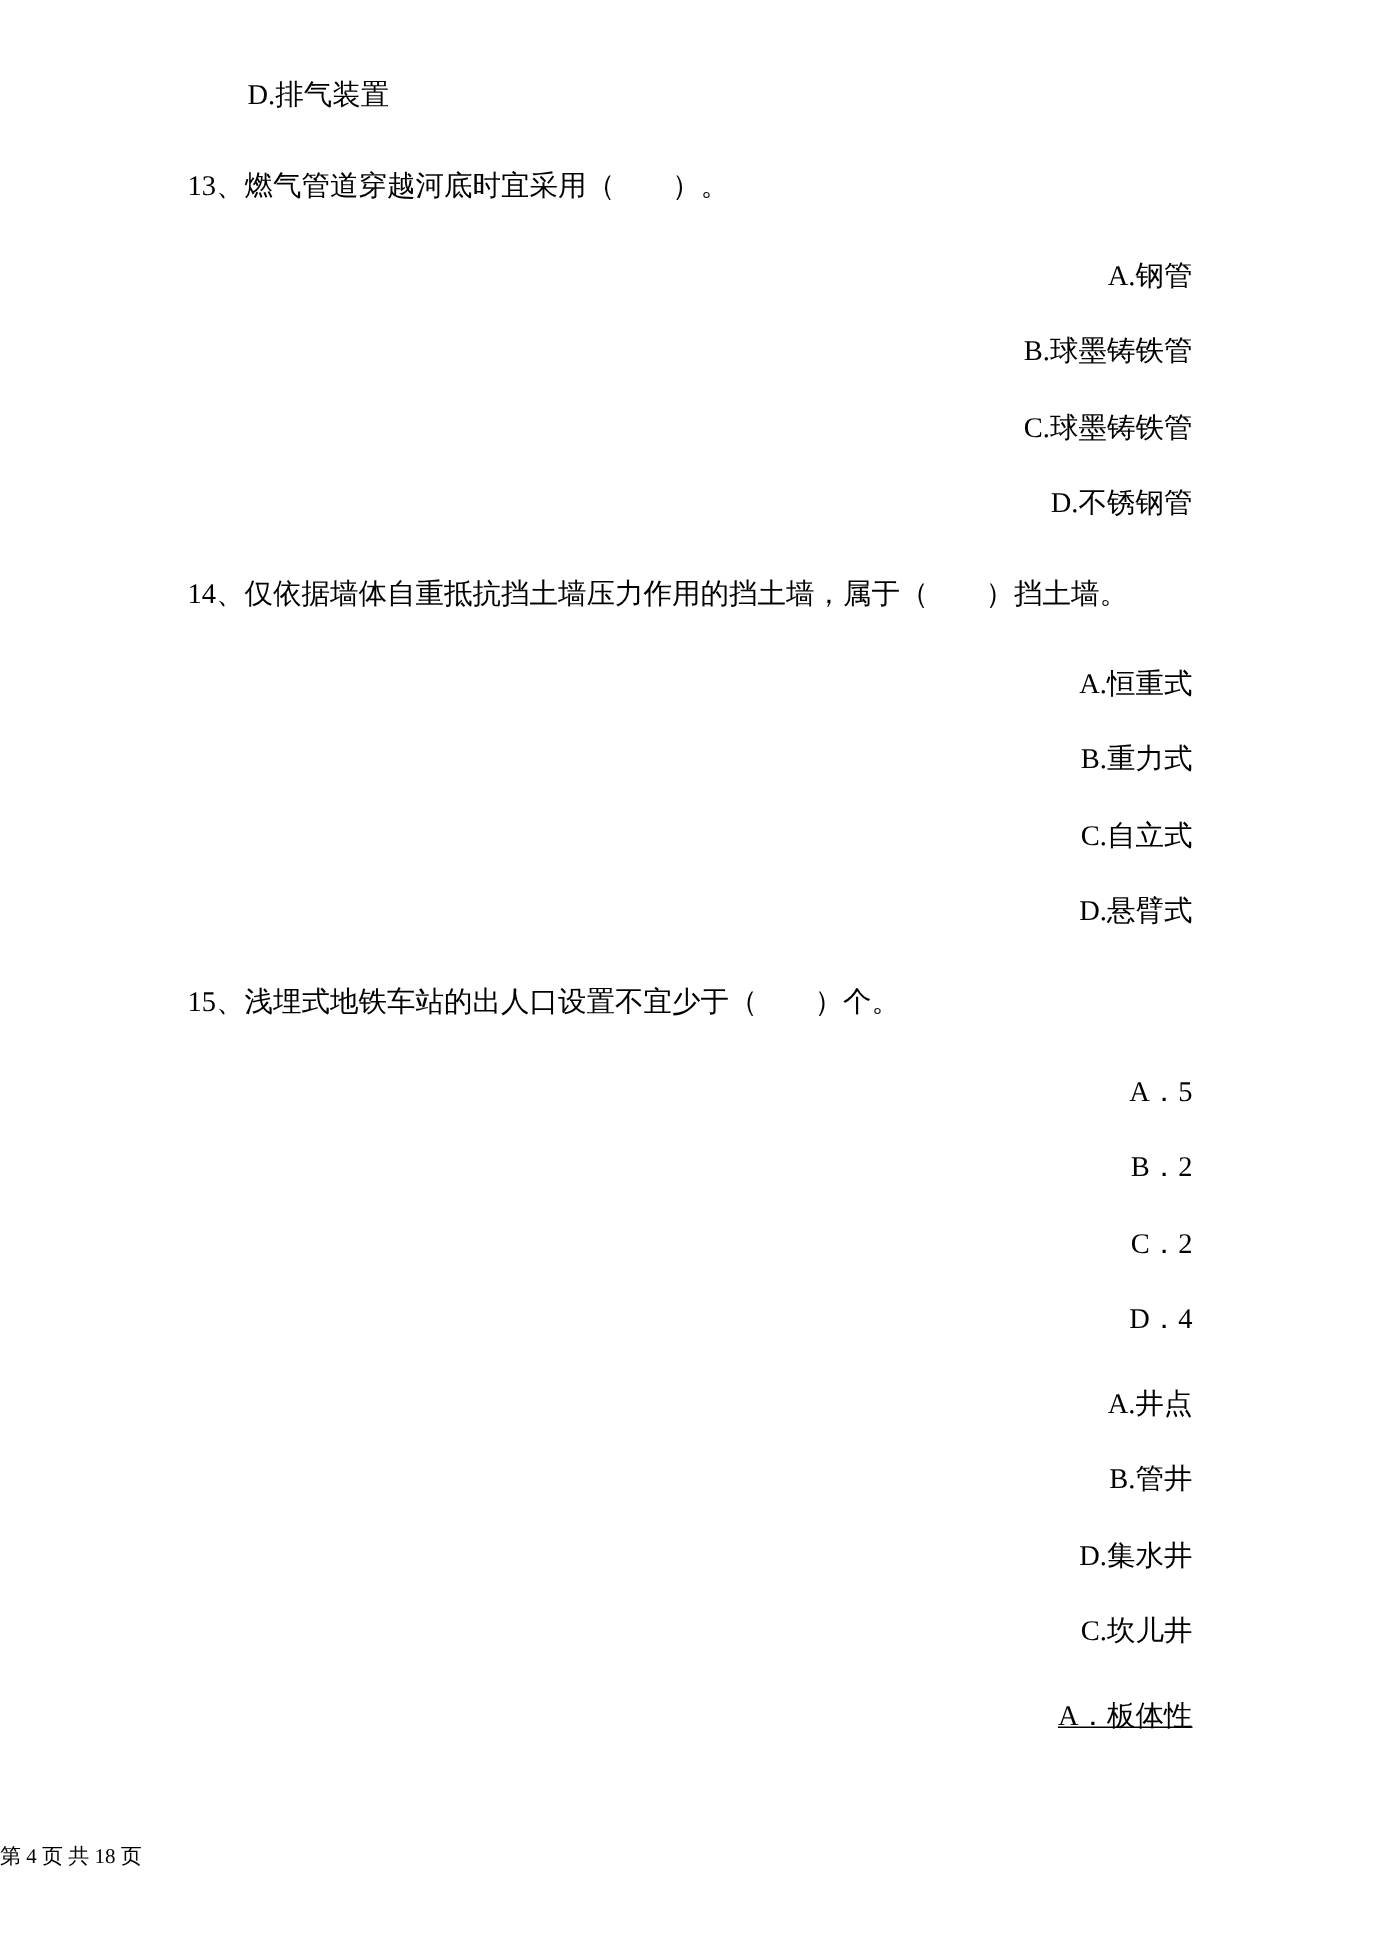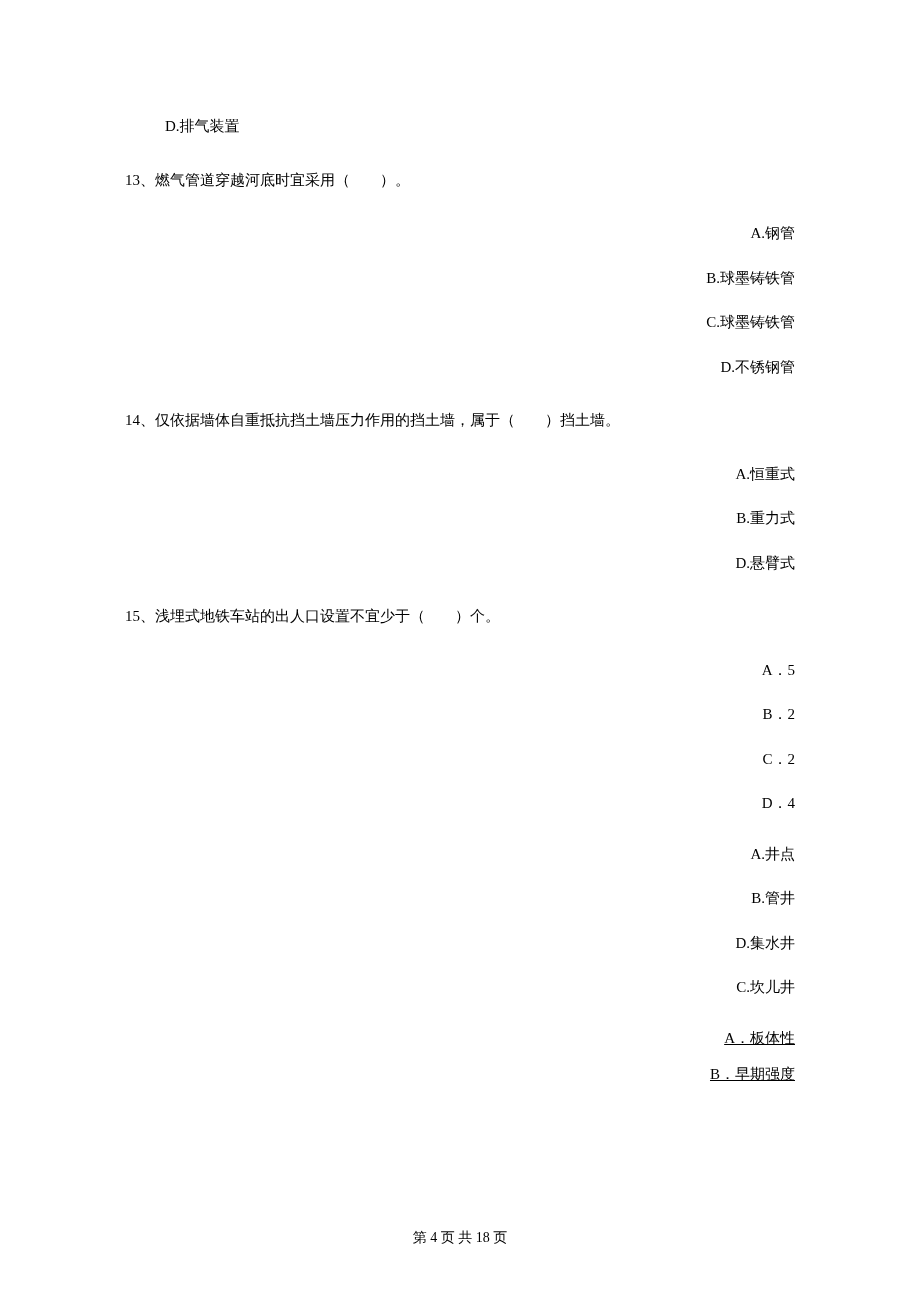--- a/index.html
+++ b/index.html
@@ -5,22 +5,22 @@
   * { margin: 0; padding: 0; box-sizing: border-box; }
   body {
     background: #ffffff;
     width: 920px;
     height: 1302px;
     font-family: "SimSun", "宋体", serif;
     color: #000000;
     position: relative;
   }
   .page {
-    padding: 115px 125px 0 125px;
-    font-size: 15px;
+    padding: 50px 125px 0 125px;
+    font-size: 19px;
     line-height: 1.5;
   }
   .option-orphan {
     margin-left: 40px;
     margin-bottom: 28px;
   }
   .question {
     margin-bottom: 28px;
   }
   .q-text {
@@ -38,21 +38,21 @@
     margin-bottom: 0;
   }
   .option-narrow {
     margin-bottom: 14px;
     text-decoration: underline;
   }
   .footer {
     position: absolute;
     bottom: 55px;
     width: 100%;
-    text-align: center;
+    text-align: left;
     font-size: 14px;
     color: #000;
   }
 </style>
 </head>
 <body>
 
 <div class="page">
 
   <div class="option-orphan">D.排气装置</div>
@@ -65,20 +65,21 @@
       <div class="option">C.球墨铸铁管</div>
       <div class="option">D.不锈钢管</div>
     </div>
   </div>
 
   <div class="question">
     <div class="q-text"><span>14</span>、<span>仅依据墙体自重抵抗挡土墙压力作用的挡土墙，属于（　　）挡土墙。</span></div>
     <div class="options">
       <div class="option">A.恒重式</div>
       <div class="option">B.重力式</div>
+      <div class="option">C.自立式</div>
       <div class="option">D.悬臂式</div>
     </div>
   </div>
 
   <div class="question">
     <div class="q-text"><span>15</span>、<span>浅埋式地铁车站的出人口设置不宜少于（　　）个。</span></div>
     <div class="options">
       <div class="option">A．5</div>
       <div class="option">B．2</div>
       <div class="option">C．2</div>
@@ -91,19 +92,18 @@
       <div class="option">A.井点</div>
       <div class="option">B.管井</div>
       <div class="option">D.集水井</div>
       <div class="option">C.坎儿井</div>
     </div>
   </div>
 
   <div class="question">
     <div class="options">
       <div class="option option-narrow">A．板体性</div>
-      <div class="option option-narrow">B．早期强度</div>
     </div>
   </div>
 
 </div>
 
 <div class="footer">第 4 页 共 18 页</div>
 
 </body></html>

